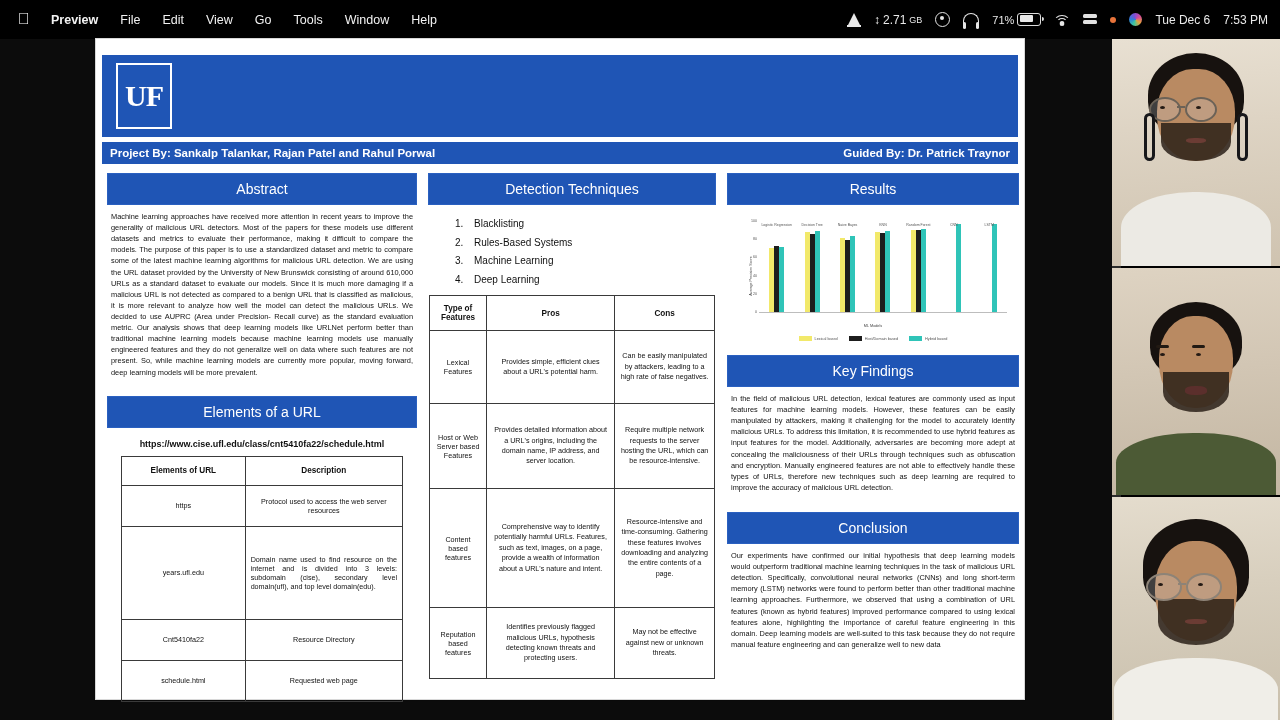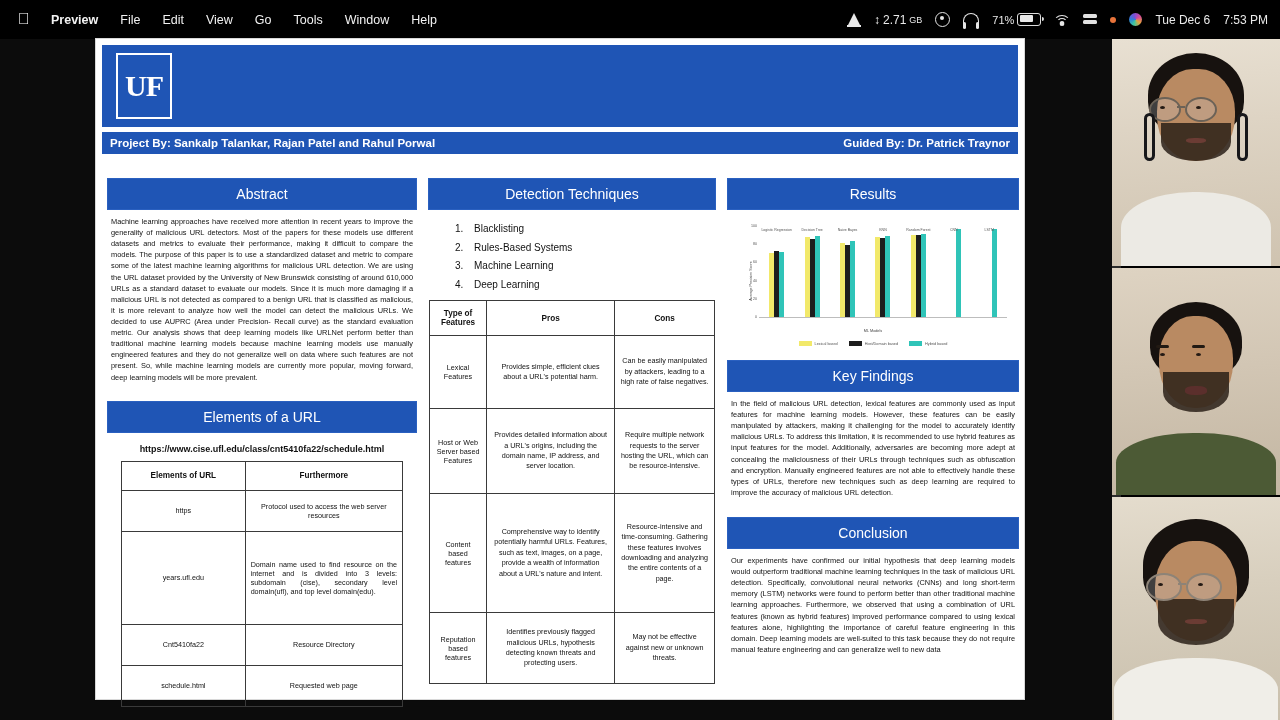--- a/index.html
+++ b/index.html
@@ -36,29 +36,29 @@
   .ctrl-ico{width:14px;height:12px;position:relative;}
   .ctrl-ico b{position:absolute;left:0;width:14px;height:4px;background:#e2e2e2;border-radius:1.5px;display:block;}
   .ctrl-ico b:nth-child(1){top:0;} .ctrl-ico b:nth-child(2){top:6px;}
   .orange-dot{width:6px;height:6px;border-radius:50%;background:#e8733a;}
   .siri{width:13px;height:13px;border-radius:50%;
         background:conic-gradient(from 200deg,#3ec8a0,#2f7fd8,#7a4fd6,#d44a9a,#e8a33c,#3ec8a0);}
 
   
   #poster{position:absolute;left:95px;top:38px;width:928px;height:660px;background:#ffffff;
           border:1px solid #d8d8d8;box-shadow:0 0 0 1px rgba(0,0,0,.15);}
-  #poster-title-bar{margin:6px 6px 0 6px;height:82px;background:#1f55b5;display:flex;align-items:center;gap:45px;}
+  #poster-title-bar{margin:16px 6px 0 6px;height:82px;background:#1f55b5;display:flex;align-items:center;gap:45px;}
   #uf-logo{width:52px;height:62px;margin-left:14px;border:2px solid #ffffff;background:#1f55b5;
            display:flex;align-items:center;justify-content:center;}
   #uf-logo span{color:#fff;font-weight:bold;font-size:30px;letter-spacing:-1px;font-family:"Liberation Serif",serif;}
   #poster-title{flex:1;text-align:center;color:#ffffff;font-size:19.5px;padding-right:60px;}
   #authors-bar{margin:5px 6px 0 6px;height:22px;background:#1f55b5;color:#fff;font-size:11.5px;
                display:flex;align-items:center;justify-content:space-between;padding:0 8px;font-weight:bold;}
 
-  #cols{display:flex;gap:11px;padding:24px 11px 0 11px;}
+  #cols{display:flex;gap:11px;padding:9px 11px 0 11px;}
   .col{flex:1;min-width:0;}
   .col.c1{width:310px;flex:0 0 310px;}
   .col.c2{width:288px;flex:0 0 288px;}
   .col.c3{width:292px;flex:0 0 292px;}
 
   .sec-head{background:#1f55b5;color:#fff;text-align:center;font-size:14px;padding:7px 4px;
             border:1px solid #2a60c0;}
   .body-text{font-size:7.4px;line-height:1.5;text-align:justify;color:#111;padding:6px 4px 0 4px;}
 
   
@@ -189,21 +189,21 @@
         <div class="sec-head">Abstract</div>
         <div class="body-text">Machine learning approaches have received more attention in recent years to improve the generality of malicious URL detectors. Most of the papers for these models use different datasets and metrics to evaluate their performance, making it difficult to compare the models. The purpose of this paper is to use a standardized dataset and metric to compare some of the latest machine learning algorithms for malicious URL detection. We are using the URL dataset provided by the University of New Brunswick consisting of around 610,000 URLs as a standard dataset to evaluate our models. Since it is much more damaging if a malicious URL is not detected as compared to a benign URL that is classified as malicious, it is more relevant to analyze how well the model can detect the malicious URLs. We decided to use AUPRC (Area under Precision- Recall curve) as the standard evaluation metric. Our analysis shows that deep learning models like URLNet perform better than traditional machine learning models because machine learning models use manually engineered features and they do not generalize well on data where such features are not present. So, while machine learning models are currently more popular, moving forward, deep learning models will be more prevalent.</div>
 
         <div class="sec-head" style="margin-top:18px">Elements of a URL</div>
         <div class="url-line">https://www.cise.ufl.edu/class/cnt5410fa22/schedule.html</div>
         <div class="url-table-wrap">
           <table>
             <tbody>
                 <tr>
               <th style="width:44%;height:20px">Elements of URL</th>
-              <th style="width:56%">Furthermore</th>
+              <th style="width:56%">Description</th>
             </tr>
             <tr>
               <td style="height:32px">https</td>
               <td>Protocol used to access the web server resources</td>
             </tr>
             <tr>
               <td style="height:84px">years.ufl.edu</td>
               <td style="text-align:justify">Domain name used to find resource on the internet and is divided into 3 levels: subdomain (cise), secondary level domain(ufl), and top level domain(edu).</td>
             </tr>
             <tr>

